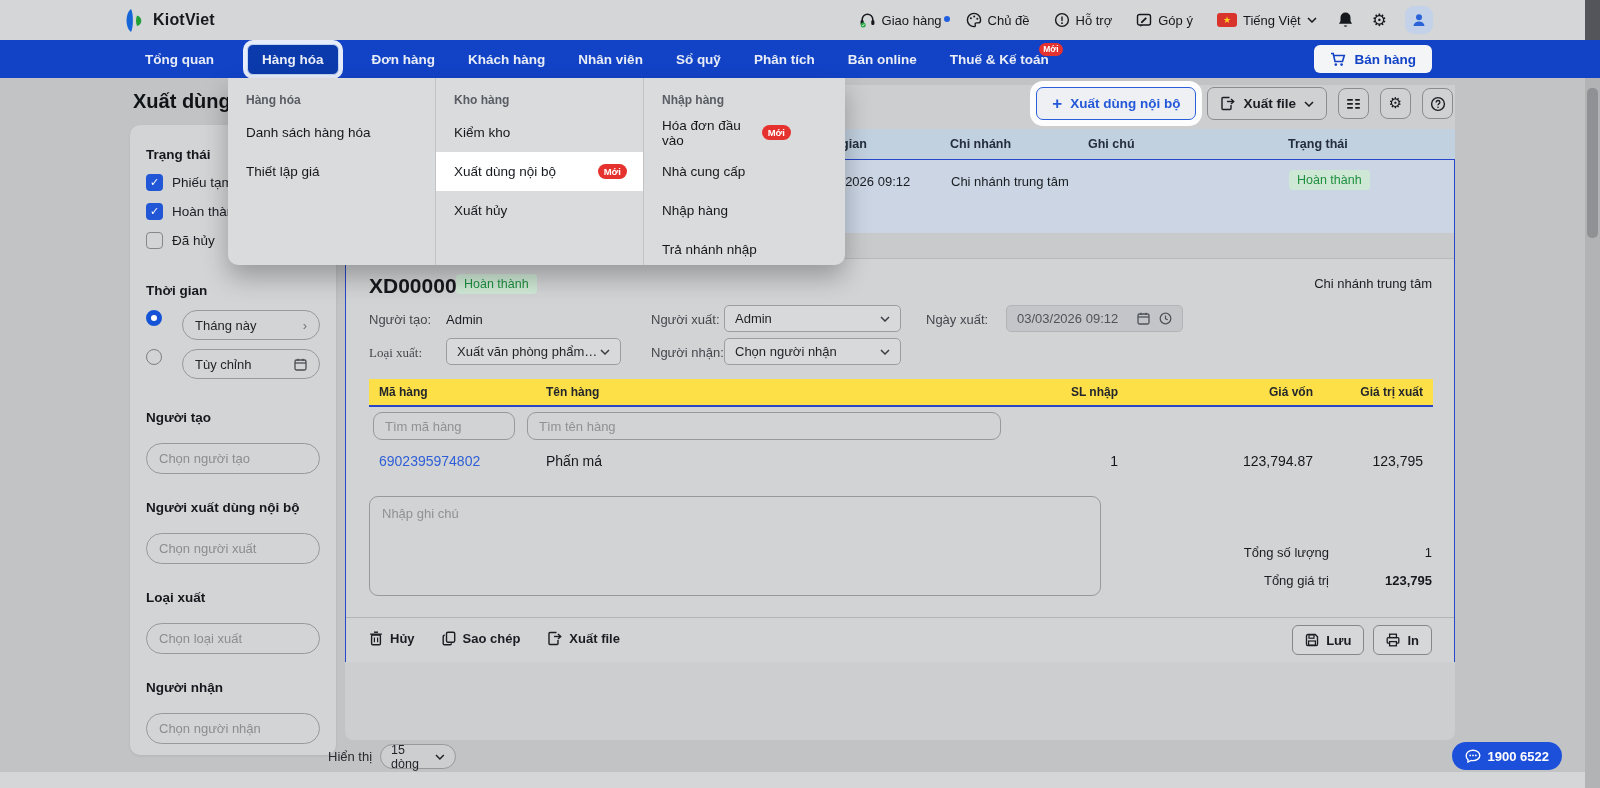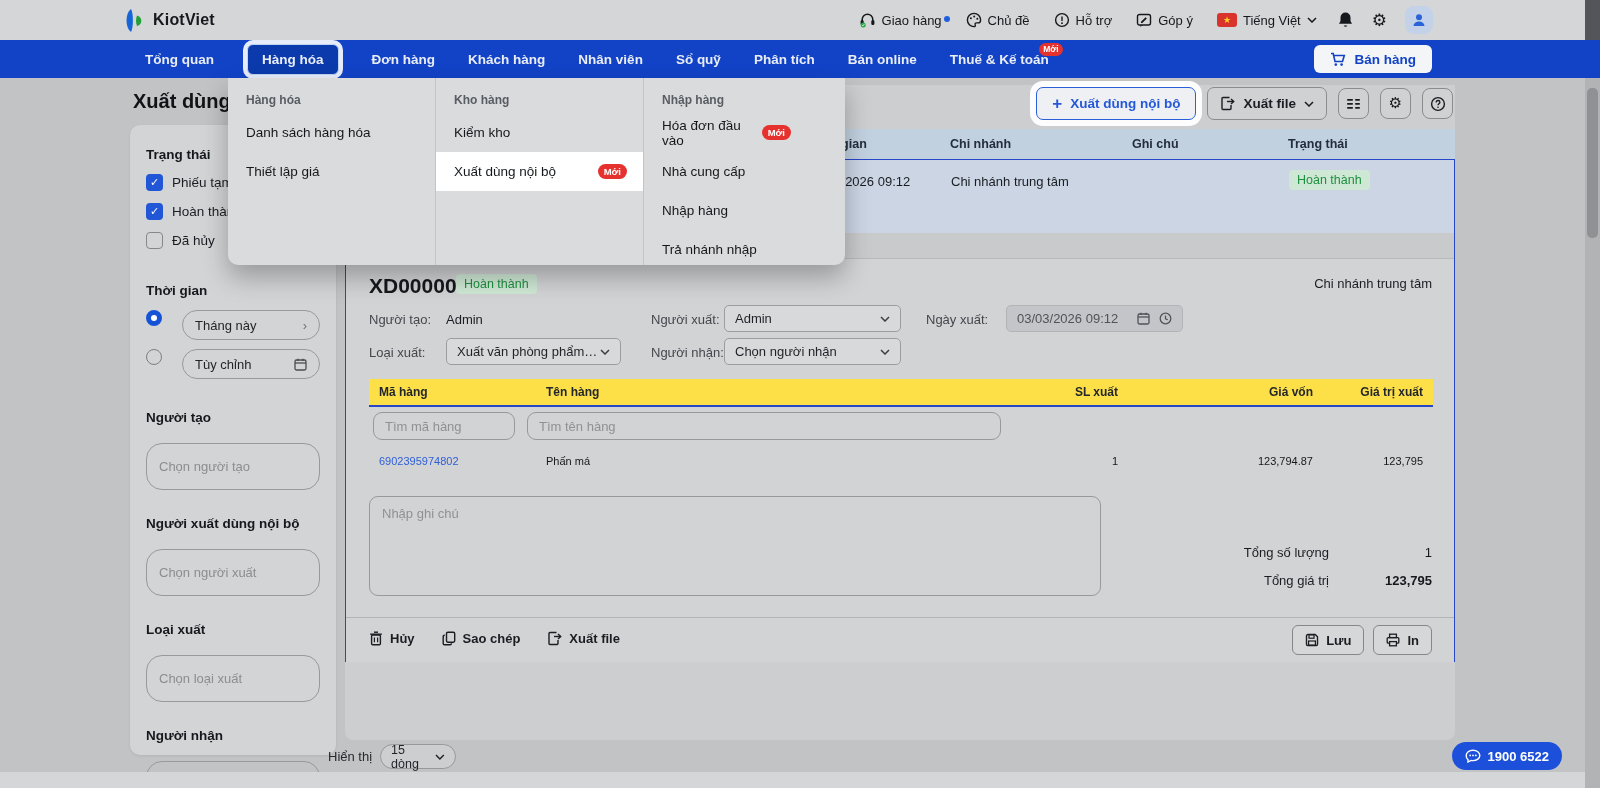--- a/index.html
+++ b/index.html
@@ -35,21 +35,21 @@
   .sb-check{display:flex;align-items:center;gap:9px;margin:12px 0;font-size:13.5px;color:#1a1d22;cursor:pointer;}
   .checkbox{width:17px;height:17px;border-radius:4px;flex:0 0 auto;}
   .checkbox.checked{background:#2156d6;color:#fff;display:flex;align-items:center;justify-content:center;font-size:11px;font-weight:bold;}
   .checkbox.unchecked{border:1.5px solid #85878a;}
   .sb-gap{height:14px;}
   .sb-radio-row{display:flex;align-items:flex-start;gap:20px;margin:9px 0;}
   .radio{width:16px;height:16px;border-radius:50%;flex:0 0 auto;cursor:pointer;}
   .radio.sel{border:5px solid #1553d6;background:#fff;}
   .radio.unsel{border:1.5px solid #7c7e82;}
   .sb-select{flex:1;height:30px;border:1px solid #98999c;border-radius:16px;display:flex;align-items:center;justify-content:space-between;padding:0 12px;font-size:13px;color:#232629;cursor:pointer;background:transparent;}
-  .sb-input{width:100%;height:47px;border:1px solid #98999c;border-radius:16px;padding:12px 12px;font-size:13px;color:#b91c1c;background:transparent;margin:6px 0 4px;outline:none;}
+  .sb-input{width:100%;height:31px;border:1px solid #98999c;border-radius:16px;padding:12px 12px;font-size:13px;color:#b91c1c;background:transparent;margin:6px 0 4px;outline:none;}
   .sb-input::placeholder{color:#8b8d90;}
   .muted{color:#6f7276;}
 
   
   .toolbar{position:absolute;top:87px;right:147px;display:flex;align-items:center;gap:11px;z-index:5;}
   .btn-new{height:33px;border:1.5px solid #2b5fd9;border-radius:7px;background:#eef0f3;color:#2458d8;font-size:13.5px;font-weight:bold;display:flex;align-items:center;gap:8px;padding:0 15px;box-shadow:0 0 0 6px rgba(255,255,255,.95);cursor:pointer;}
   .btn-export{height:33px;border:1px solid #8a8c8f;border-radius:7px;background:#d0d1d3;color:#1a1d22;font-size:13.5px;font-weight:bold;display:flex;align-items:center;gap:8px;padding:0 12px;cursor:pointer;}
   .icon-btn{width:31px;height:31px;border:1px solid #8a8c8f;border-radius:8px;background:#d0d1d3;display:flex;align-items:center;justify-content:center;color:#1a1d22;cursor:pointer;}
 
   
@@ -70,21 +70,21 @@
   .f-select{position:absolute;height:27px;border:1px solid #9b9da0;border-radius:5px;background:#d8d9db;display:flex;align-items:center;justify-content:space-between;padding:0 10px;font-size:13px;color:#1f2226;cursor:pointer;}
   .f-select span{overflow:hidden;text-overflow:ellipsis;white-space:nowrap;}
   .f-date{position:absolute;height:27px;border:1px solid #b2b4b6;border-radius:5px;background:#c3c5c8;display:flex;align-items:center;gap:9px;padding:0 10px;font-size:13px;color:#4f5357;}
 
   .itable{position:absolute;left:23px;top:120px;width:1064px;}
   .it-head{height:28px;background:#fde047;border-bottom:2px solid #2846c8;display:grid;grid-template-columns:167px 1fr 110px 195px 110px;align-items:center;font-size:12px;font-weight:bold;color:#23262b;}
   .it-head .c{padding:0 10px;}
   .it-srch{height:38px;position:relative;}
   .srch{position:absolute;top:5px;height:28px;border:1px solid #98999c;border-radius:9px;background:transparent;padding:0 11px;font-size:13px;color:#232629;outline:none;}
   .srch::placeholder{color:#8f9194;}
-  .it-row{height:32px;display:grid;grid-template-columns:167px 1fr 110px 195px 110px;align-items:center;font-size:11px;color:#15181c;}
+  .it-row{height:32px;display:grid;grid-template-columns:167px 1fr 110px 195px 110px;align-items:center;font-size:14px;color:#15181c;}
   .it-row .c{padding:0 10px;white-space:nowrap;}
   .num{text-align:right;}
   .link{color:#2e5fd6;cursor:pointer;}
 
   .note-area{position:absolute;left:23px;top:237px;width:732px;height:100px;border:1px solid #98999c;border-radius:9px;background:#d2d3d5;padding:9px 12px;font-size:13px;color:#232629;resize:none;outline:none;font-family:"Liberation Sans","DejaVu Sans",sans-serif;}
   .note-area::placeholder{color:#8f9194;}
   .totals{position:absolute;right:22px;top:286px;width:310px;}
   .total-row{display:flex;margin-bottom:13px;align-items:center;}
   .total-row .tl{flex:1;text-align:right;font-size:13px;color:#1a1d22;}
   .total-row .tv{width:103px;text-align:right;font-size:13px;color:#15181c;}
@@ -328,21 +328,21 @@
           <path d="M6.2 6.4c0-1.1.8-1.9 1.9-1.9 1 0 1.8.7 1.8 1.7 0 .9-.6 1.3-1.2 1.7-.5.4-.7.7-.7 1.3" fill="none" stroke="#1a1d22" stroke-width="1.3"></path>
           <circle cx="8" cy="11.3" r=".8" fill="#1a1d22"></circle>
         </svg>
       </span>
     </div>
   </div>
 
   <div class="list-header">
     <span class="lh" style="left:465px;">Thời gian</span>
     <span class="lh" style="left:605px;">Chi nhánh</span>
-    <span class="lh" style="left:787px;">Ghi chú</span>
+    <span class="lh" style="left:743px;">Ghi chú</span>
     <span class="lh" style="left:943px;">Trạng thái</span>
   </div>
 
   <div class="block">
     <div class="row-strip">
       <span class="rv" style="left:463px;">03/03/2026 09:12</span>
       <span class="rv" style="left:605px;">Chi nhánh trung tâm</span>
       <span class="rv" style="left:943px;top:10px;">
         <span class="status-badge">Hoàn thành</span>
       </span>
@@ -378,41 +378,41 @@
           </svg>
         </span>
         <span>
           <svg width="13" height="13" viewBox="0 0 13 13">
             <circle cx="6.5" cy="6.5" r="5.3" fill="none" stroke="#4f5357" stroke-width="1.3"></circle>
             <polyline points="6.5,3.5 6.5,6.8 8.8,7.8" fill="none" stroke="#4f5357" stroke-width="1.2"></polyline>
           </svg>
         </span>
       </div>
 
-      <span class="f-label" style="left:23px;top:86px;">Loại xuất:</span>
+      <span class="f-label" style="left:23px;top:86px;font-family:Liberation Serif, serif;">Loại xuất:</span>
       <div class="f-select" style="left:100px;top:79px;width:175px;">
         <span style="max-width:142px;">Xuất văn phòng phẩm, dụng cụ...</span>
         <svg width="10" height="6" viewBox="0 0 10 6">
             <polyline points="1,1 5,5 9,1" fill="none" stroke="#3a3e43" stroke-width="1.5"></polyline>
           </svg>
       </div>
 
       <span class="f-label" style="left:305px;top:86px;">Người nhận:</span>
       <div class="f-select" style="left:378px;top:79px;width:177px;">
         <span>Chọn người nhận</span>
         <svg width="10" height="6" viewBox="0 0 10 6">
             <polyline points="1,1 5,5 9,1" fill="none" stroke="#3a3e43" stroke-width="1.5"></polyline>
           </svg>
       </div>
 
       <div class="itable">
         <div class="it-head">
           <div class="c">Mã hàng</div>
           <div class="c">Tên hàng</div>
-          <div class="c num">SL xuất</div>
+          <div class="c num">SL nhập</div>
           <div class="c num">Giá vốn</div>
           <div class="c num">Giá trị xuất</div>
         </div>
         <div class="it-srch">
           <input class="srch" style="left: 4px; width: 142px;" placeholder="Tìm mã hàng">
           <input class="srch" style="left: 158px; width: 474px;" placeholder="Tìm tên hàng">
         </div>
         <div class="it-row">
           <div class="c link">6902395974802</div>
           <div class="c">Phấn má</div>
@@ -536,20 +536,23 @@
     </div>
     <div class="dd-col dd-c2">
       <div class="dd-header">Kho hàng</div>
       <div class="dd-item">
         <span>Kiểm kho</span>
       </div>
       <div class="dd-item active">
         <span>Xuất dùng nội bộ</span>
         <span class="badge-moi">Mới</span>
       </div>
+      <div class="dd-item">
+        <span>Xuất hủy</span>
+      </div>
     </div>
     <div class="dd-col dd-c3">
       <div class="dd-header">Nhập hàng</div>
       <div class="dd-item">
         <span>Hóa đơn đầu vào</span>
         <span class="badge-moi">Mới</span>
       </div>
       <div class="dd-item">
         <span>Nhà cung cấp</span>
       </div>

